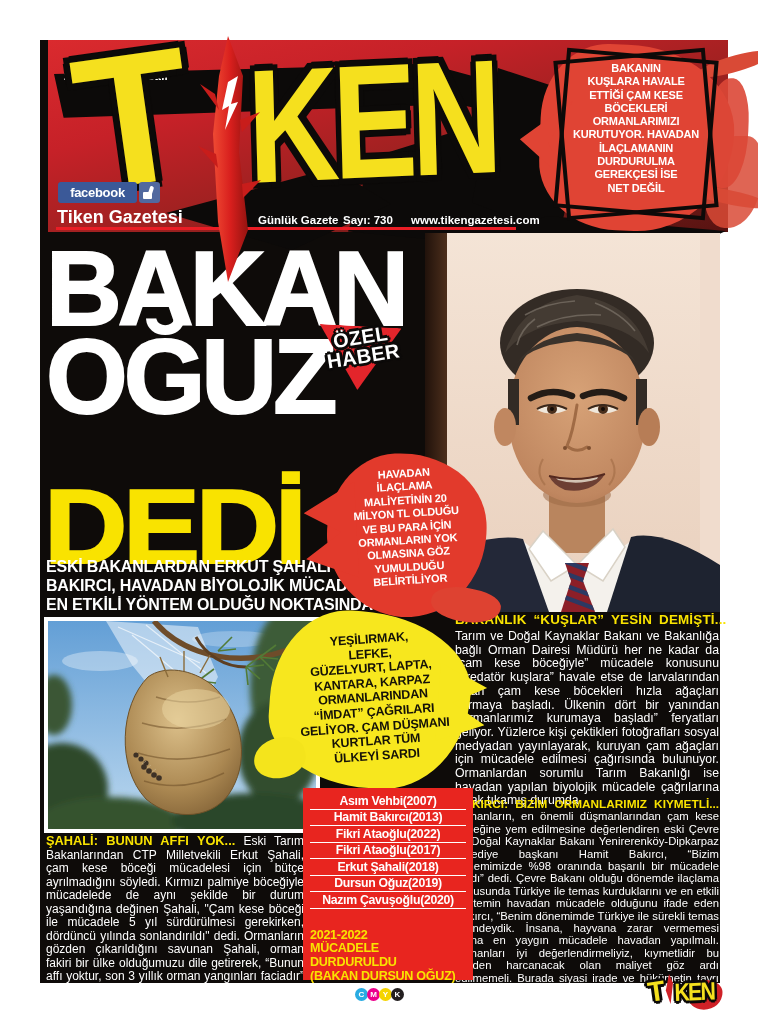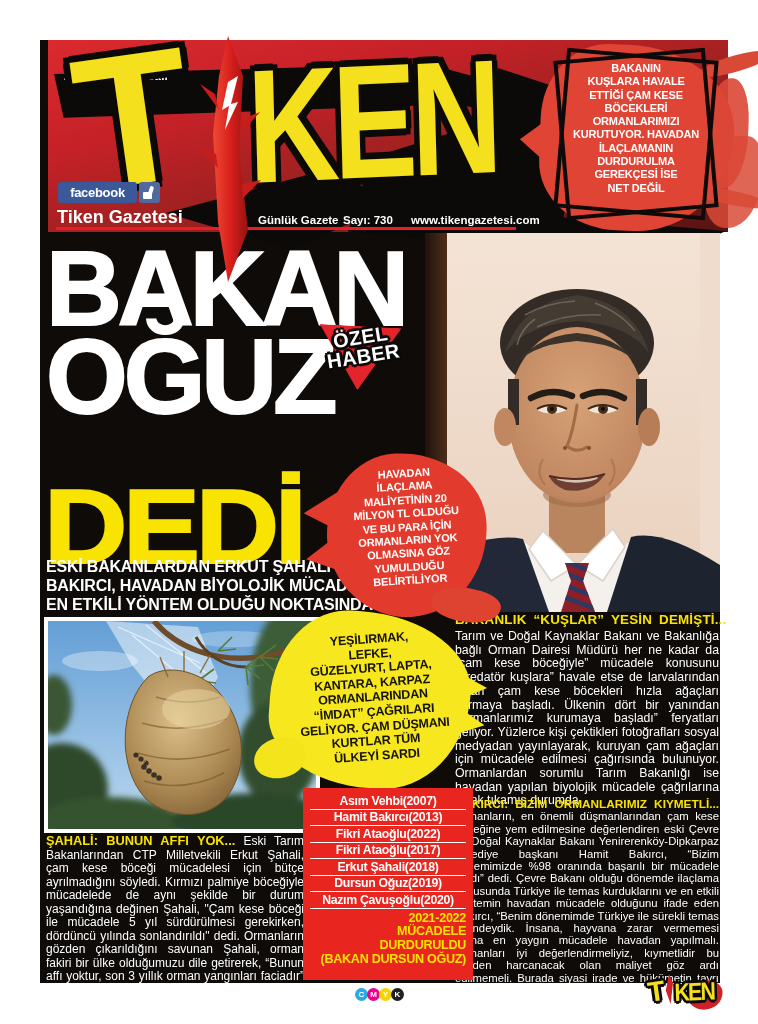--- a/index.html
+++ b/index.html
@@ -107,21 +107,21 @@
   .col-bakirci{position:absolute;left:415px;top:758px;width:264px;z-index:2;color:#fff;
                font-size:11.3px;line-height:12.4px;text-align:justify;}
   .col-bakirci .lead{font-size:11.8px;}
 
   
   .ministers{position:absolute;left:263px;top:748px;width:170px;height:192px;background:#e8251f;z-index:5;
              padding:5px 7px 4px 7px;}
   .m-title{color:#f9e300;font-weight:700;font-size:12.8px;line-height:14px;text-align:center;letter-spacing:-.3px;}
   .m-row{display:flex;justify-content:center;align-items:center;height:16.5px;
          border-bottom:1.5px solid #fff;color:#fff;font-weight:700;font-size:12.3px;letter-spacing:-.3px;}
-  .m-foot{margin-top:3px;color:#f9e300;font-weight:700;font-size:12.6px;line-height:13.8px;text-align:right;letter-spacing:-.3px;}
+  .m-foot{margin-top:20px;color:#f9e300;font-weight:700;font-size:12.6px;line-height:13.8px;text-align:left;letter-spacing:-.3px;}
 
   
   .cmyk{position:absolute;left:355px;top:988px;display:flex;}
   .dot{width:13px;height:13px;border-radius:50%;margin-right:-1px;color:#fff;font-size:8px;font-weight:700;
        display:flex;align-items:center;justify-content:center;}
   .dot-c{background:#29abe2;} .dot-m{background:#ec008c;} .dot-y{background:#f5d400;} .dot-k{background:#231f20;}
   .mini-logo{position:absolute;left:648px;top:972px;width:84px;height:48px;z-index:2;}
   .mini-splash{position:absolute;left:40px;top:8px;width:34px;height:30px;background:#cf2127;border-radius:55% 40% 60% 45%;transform:rotate(10deg);}
   .mini-t{position:absolute;left:0;top:4px;font-size:28px;font-weight:700;color:#f5e01e;transform:rotate(-8deg);}
   .mini-thorn{position:absolute;left:17px;top:2px;width:8px;height:30px;background:#cf2127;

